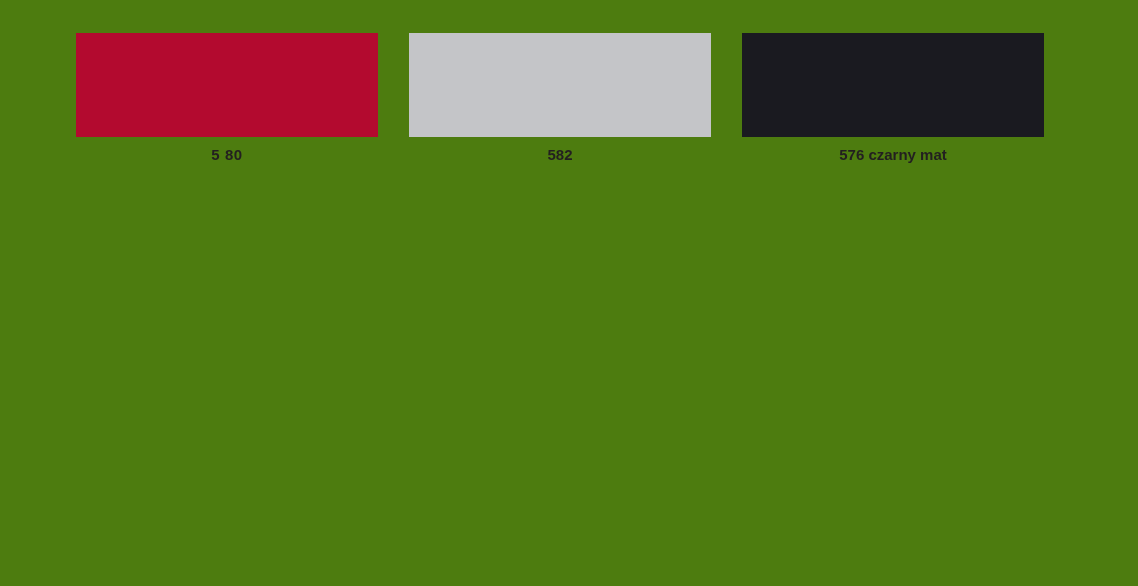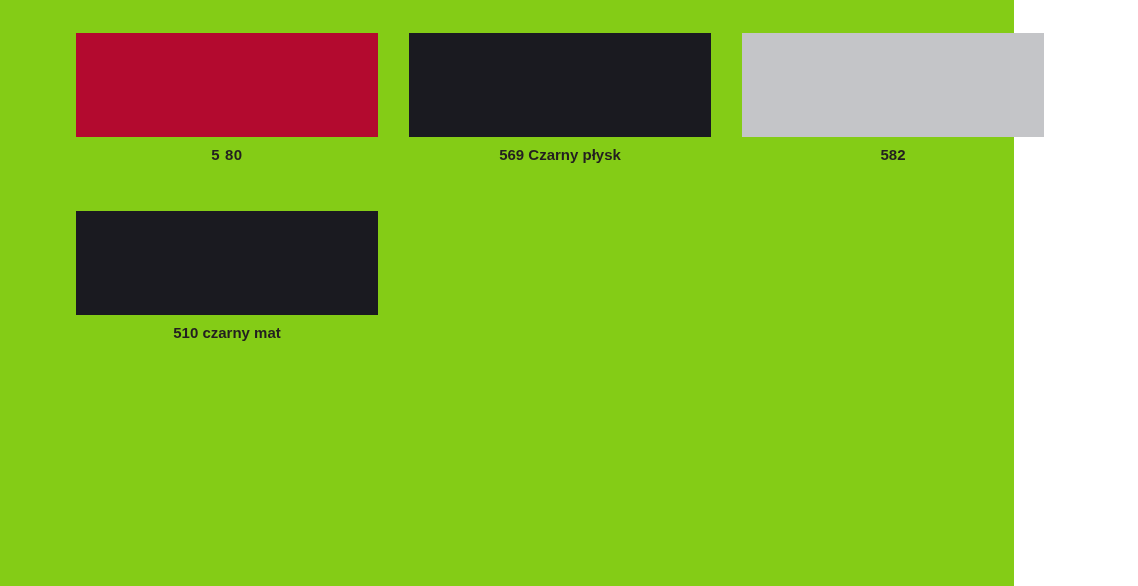--- a/index.html
+++ b/index.html
@@ -9,23 +9,23 @@
   body {
     width: 1138px;
     height: 586px;
     background: #ffffff;
     font-family: "Liberation Sans", sans-serif;
     overflow: hidden;
   }
 
   .palette {
     position: relative;
-    width: 1014px;
+    width: 1138px;
     height: 586px;
-    background: #84cc16;
+    background: #4d7c0f;
     box-sizing: border-box;
   }
 
   .swatch-grid {
     position: absolute;
     left: 76px;
     top: 33px;
     width: 969px;
     display: grid;
     grid-template-columns: repeat(3, 302px);
@@ -64,25 +64,21 @@
 </head>
 <body>
 
 <div class="palette">
   <div class="swatch-grid">
       <div class="swatch-cell">
         <div class="swatch-chip" style="background-color: rgb(179, 10, 47);"></div>
         <div class="swatch-label spaced">5 80</div>
       </div>
       <div class="swatch-cell">
-        <div class="swatch-chip" style="background-color: rgb(26, 26, 32);"></div>
-        <div class="swatch-label">569 Czarny płysk</div>
-      </div>
-      <div class="swatch-cell">
         <div class="swatch-chip" style="background-color: rgb(196, 197, 200);"></div>
         <div class="swatch-label">582</div>
       </div>
       <div class="swatch-cell">
         <div class="swatch-chip" style="background-color: rgb(26, 26, 32);"></div>
-        <div class="swatch-label">510 czarny mat</div>
+        <div class="swatch-label">576 czarny mat</div>
       </div>
     </div>
 </div>
 
 </body></html>

